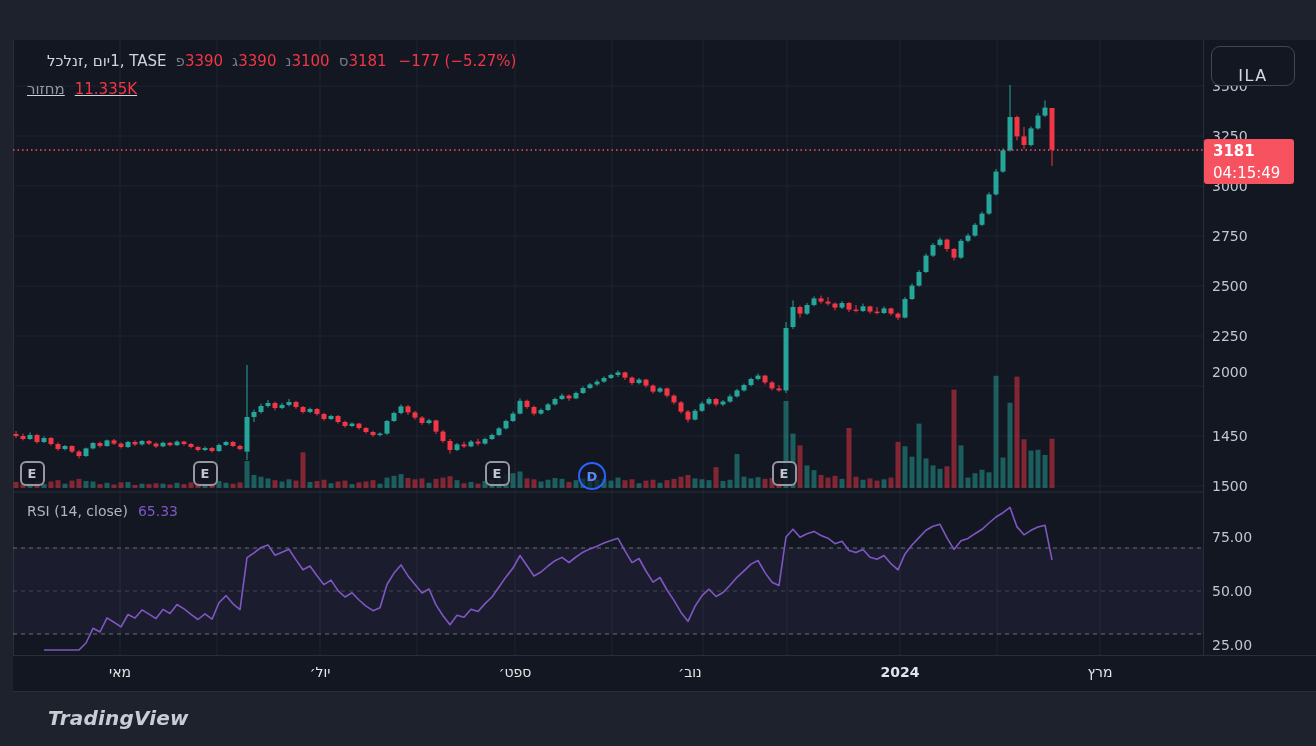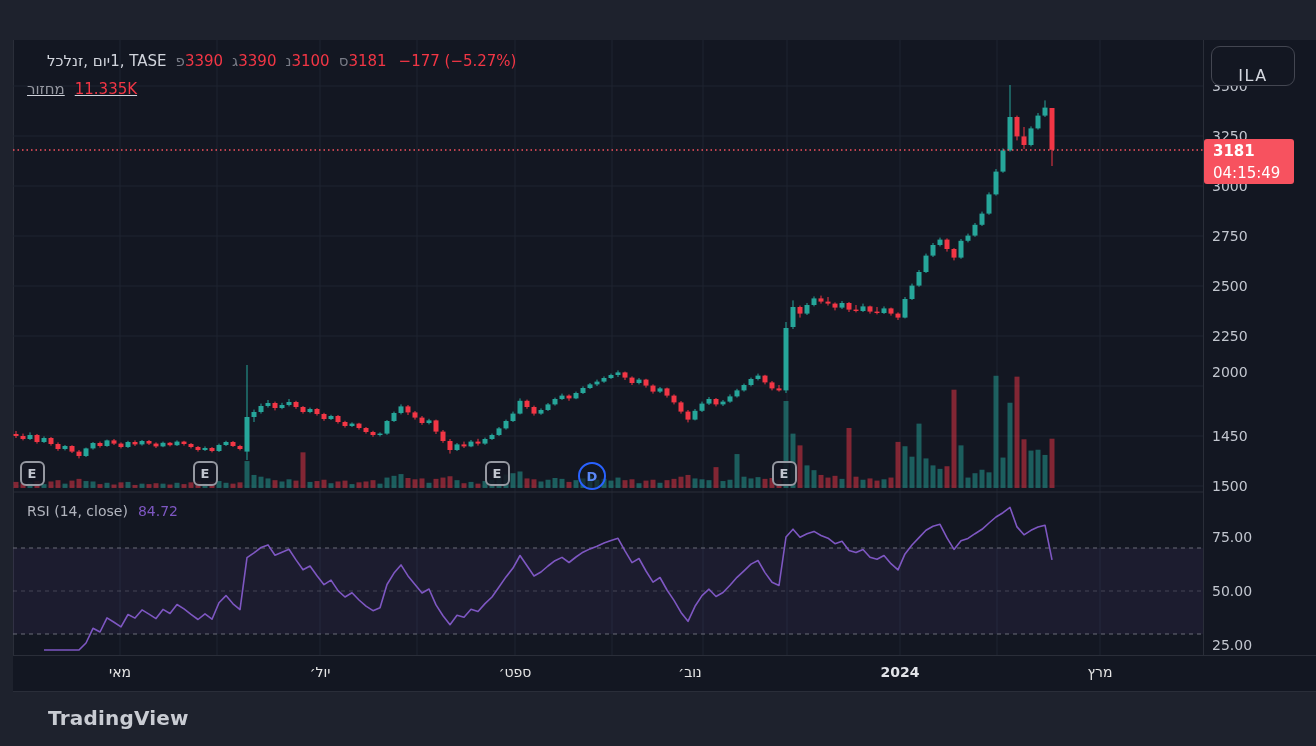--- a/index.html
+++ b/index.html
@@ -34,21 +34,21 @@
   
   .timelab{position:absolute;top:664px;transform:translateX(-50%);font-size:14px;color:#e5e5e5;}
   .timelab.em{color:#e2e4e9;font-weight:bold;}
   
   .evE{position:absolute;width:25px;height:25px;border:2px solid #9598a1;border-radius:6px;background:rgba(19,23,34,.88);
        color:#c2c6cf;font-size:13px;font-weight:bold;display:flex;align-items:center;justify-content:center;z-index:3;}
   .evD{position:absolute;width:28px;height:28px;border:2px solid #2962ff;border-radius:50%;background:rgba(19,23,34,.6);
        color:#5b87f7;font-size:13px;font-weight:bold;display:flex;align-items:center;justify-content:center;z-index:3;}
   
   #logo{position:absolute;left:38px;top:706px;display:flex;align-items:center;gap:10px;color:#c9ccd3;}
-  #logo .t{font-size:20px;font-weight:600;letter-spacing:.2px;}
+  #logo .t{font-size:20px;font-weight:600;letter-spacing:.2px;font-style:italic;}
 </style>
 </head>
 <body>
 
 <div id="stage">
 
 
   <div id="plotbg"></div>
   <div id="scalebg"></div>
   <div id="axisbg"></div>
@@ -530,21 +530,21 @@
       <line x1="0" y1="452" x2="1190" y2="452" stroke="#2a2e39"></line>
     </svg>
 
   <div id="legend1"><span dir="rtl">זנלכל</span><span>, </span><span dir="rtl">1יום</span><span>, </span><span>TASE</span><span class="lbl">פ</span><span class="neg">3390</span><span class="lbl">ג</span><span class="neg">3390</span><span class="lbl">נ</span><span class="neg">3100</span><span class="lbl">ס</span><span class="neg">3181</span><span class="neg" style="margin-left:12px">−177 (−5.27%)</span></div>
 
   <div id="legend2">
       <span dir="rtl" class="dim">מחזור</span>
       <span class="neg">11.335K</span>
     </div>
 
-  <div id="rsilegend"><span>RSI (14, close)</span><span class="val">84.72</span></div>
+  <div id="rsilegend"><span>RSI (14, close)</span><span class="val">65.33</span></div>
 
   <div id="symbadge">
       <span>ILA</span>
     </div>
 
   <div id="pricebadge">
       <div class="p">3181</div>
       <div>04:15:49</div>
     </div>
 

